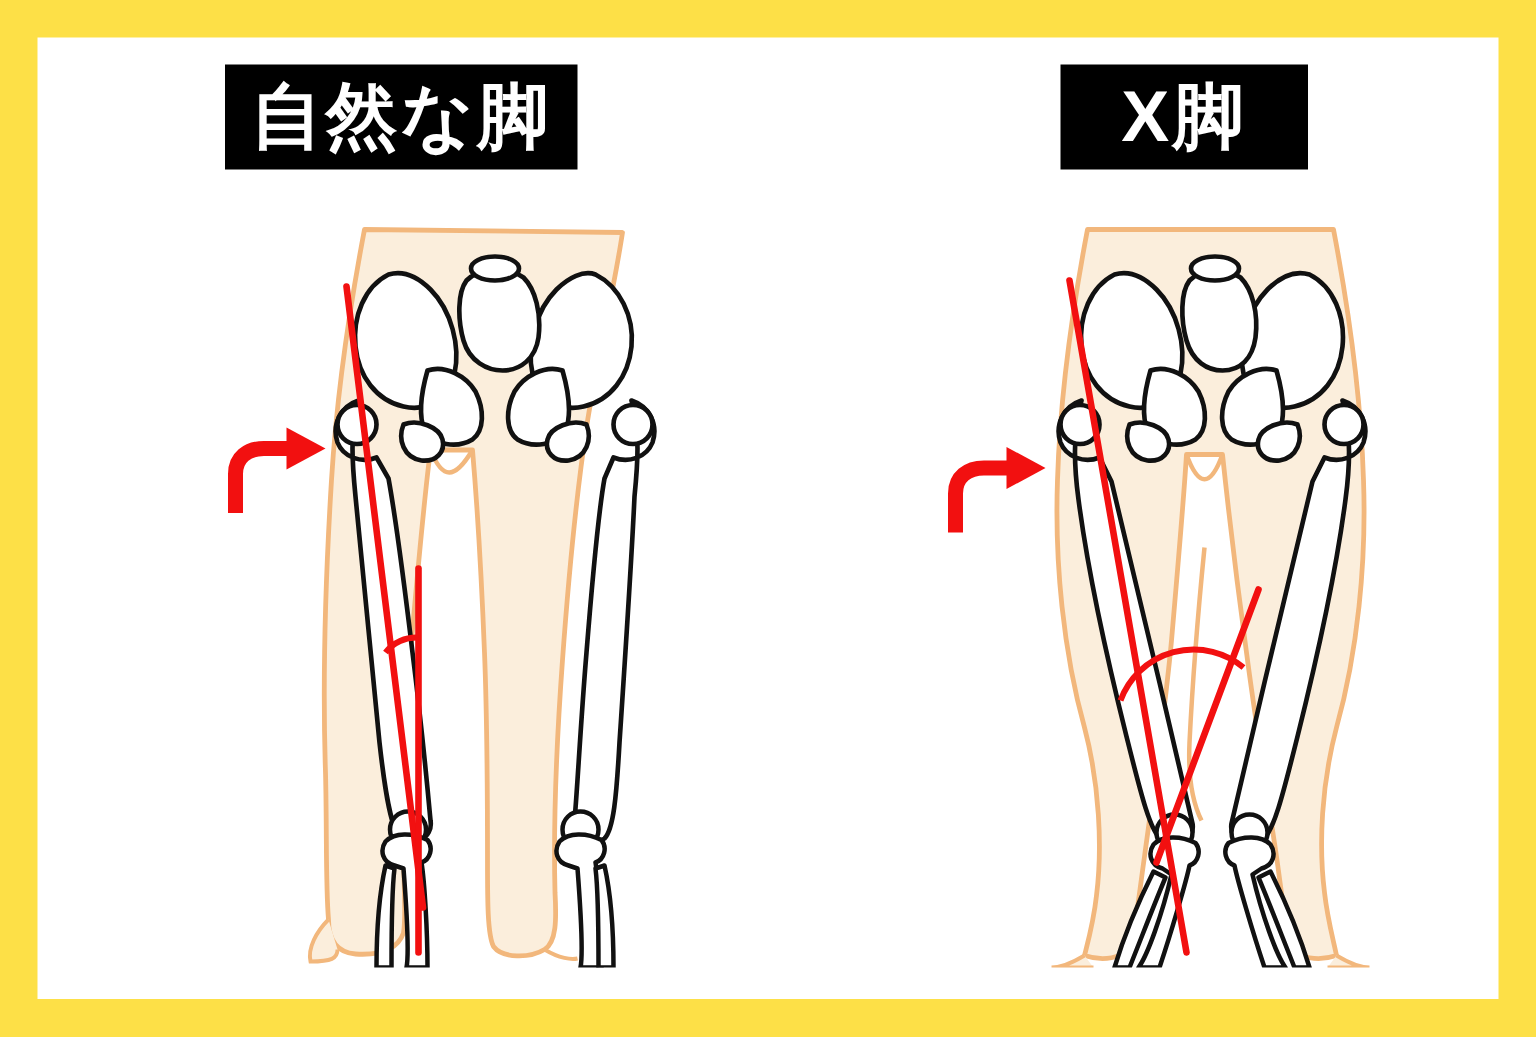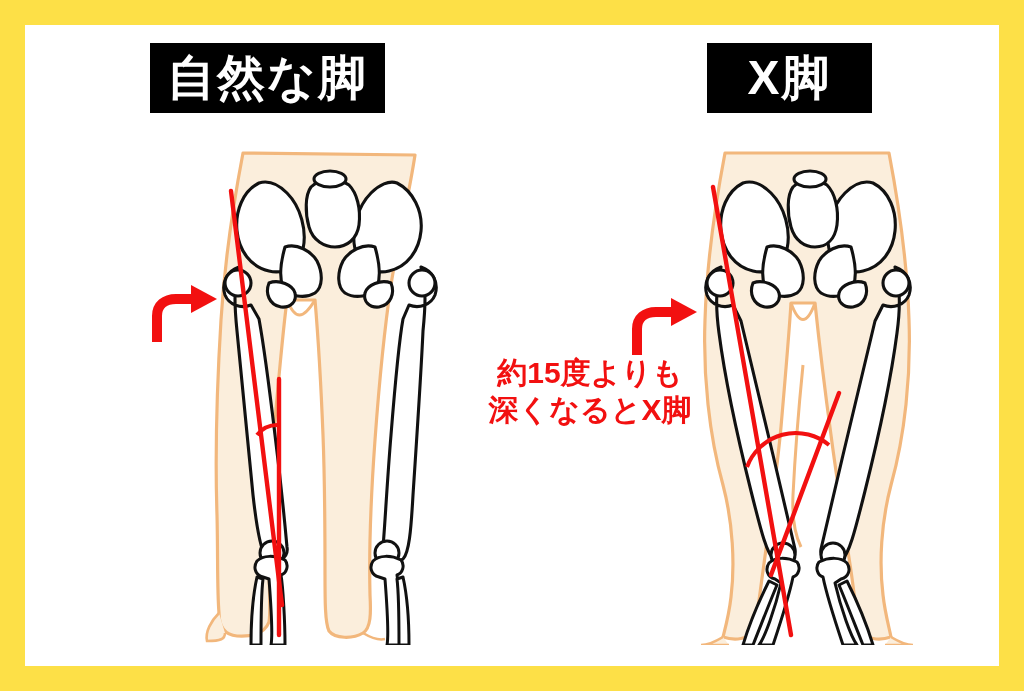--- a/index.html
+++ b/index.html
@@ -265,19 +265,15 @@
     </div>
 
     <div class="arrow" id="arrow-right">
       <svg viewBox="0 0 80 70" xmlns="http://www.w3.org/2000/svg">
         <path d="M14,62 L14,36 C14,25 22,19 33,19 L52,19" fill="none" stroke="#f21010" stroke-width="10" stroke-linecap="butt" stroke-linejoin="miter"></path>
         <path d="M48,5 L74,19 L48,33 Z" fill="#f21010"></path>
       </svg>
     </div>
 
 
-    <div class="caption" id="caption-right">
-      <span class="ln">約15度よりも</span>
-      <span class="ln">深くなるとX脚</span>
-    </div>
 
   </div>
 </div>
 
 </body></html>

